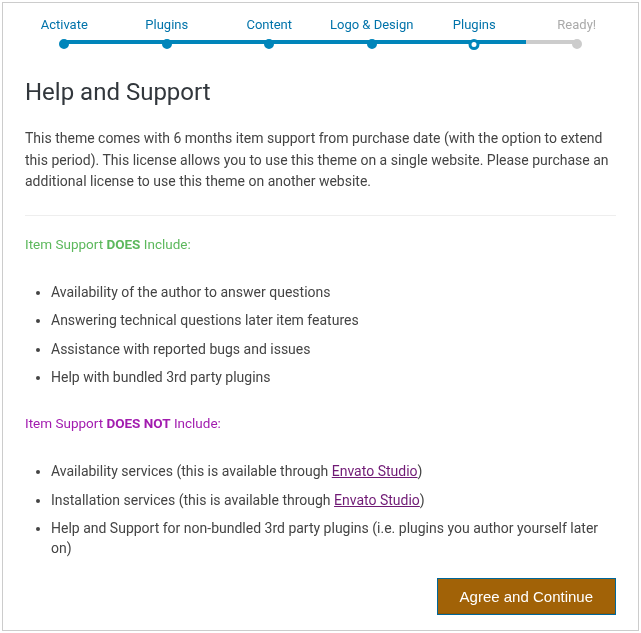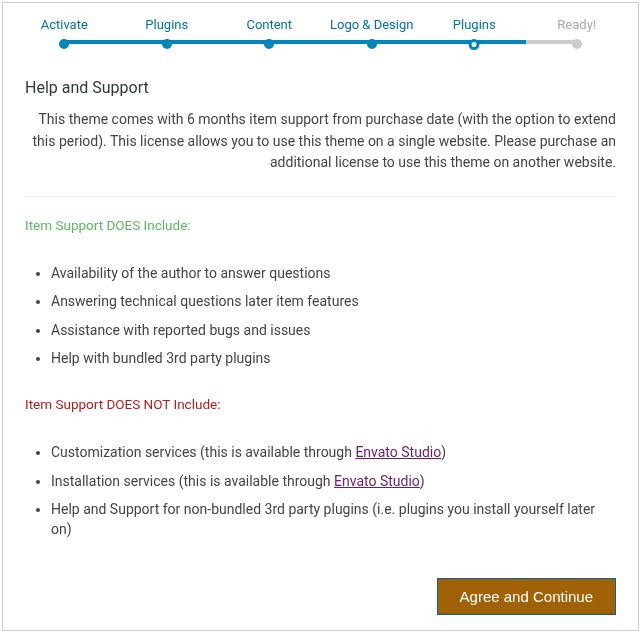--- a/index.html
+++ b/index.html
@@ -82,40 +82,39 @@
   .steps li:first-child::after { left: 50%; }
   .steps li:last-child::after { right: 50%; }
 
   .content {
     padding: 28px 22px 10px 22px;
     flex: 1;
     overflow: auto;
   }
   h1 {
     font-weight: 400;
-    font-size: 16px;
+    font-size: 24px;
     color: #32373c;
-    margin-bottom: 12px;
+    margin-bottom: 22px;
   }
   .intro {
     font-size: 14px;
     color: #444;
     line-height: 1.55;
     padding-bottom: 22px;
     border-bottom: 1px solid #eee;
     margin-bottom: 20px;
-    text-align: right;
   }
   .section-head {
     font-size: 13.5px;
     margin-bottom: 30px;
   }
   .section-head.yes { color: #5cb85c; }
-  .section-head.no { color: #b91c1c; margin-top: 28px; }
-  .section-head strong { font-weight: 400; }
+  .section-head.no { color: #a21caf; margin-top: 28px; }
+  .section-head strong { font-weight: 700; }
 
   ul.bullets {
     padding-left: 26px;
     margin-bottom: 28px;
   }
   ul.bullets li {
     font-size: 14px;
     color: #444;
     line-height: 1.45;
     margin-bottom: 8px;
@@ -184,26 +183,26 @@
       <li>Answering technical questions later item features</li>
       <li>Assistance with reported bugs and issues</li>
       <li>Help with bundled 3rd party plugins</li>
     </ul>
 
     <p class="section-head no">
       <span>Item Support </span><strong>DOES NOT</strong><span> Include:</span>
     </p>
     <ul class="bullets">
       <li>
-        <span>Customization services (this is available through </span><a href="#" class="inline-link">Envato Studio</a><span>)</span>
+        <span>Availability services (this is available through </span><a href="#" class="inline-link">Envato Studio</a><span>)</span>
       </li>
       <li>
         <span>Installation services (this is available through </span><a href="#" class="inline-link">Envato Studio</a><span>)</span>
       </li>
-      <li>Help and Support for non-bundled 3rd party plugins (i.e. plugins you install yourself later on)</li>
+      <li>Help and Support for non-bundled 3rd party plugins (i.e. plugins you author yourself later on)</li>
     </ul>
 
   </div>
 
   <div class="actions">
     <button class="btn-primary">Agree and Continue</button>
   </div>
 
 </div>
 

